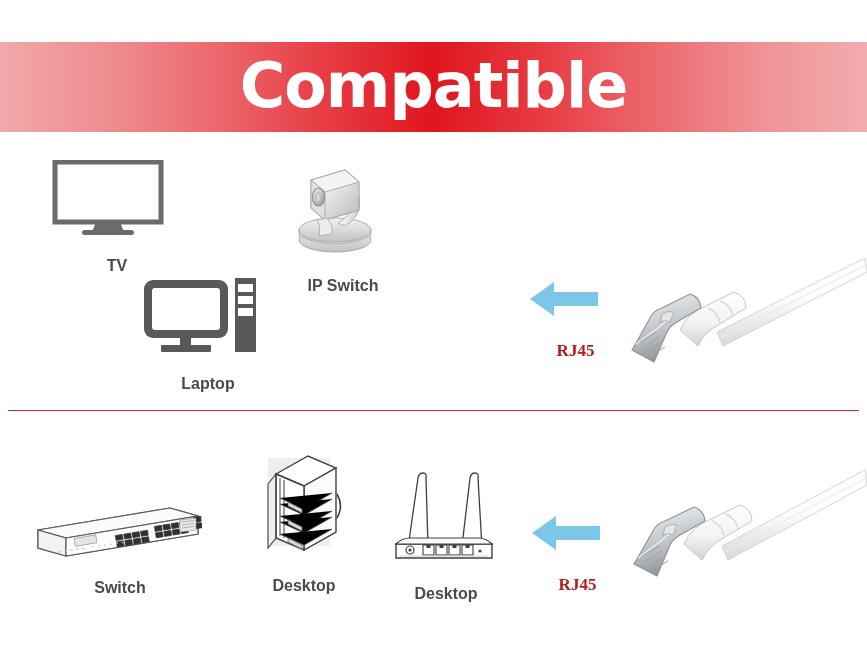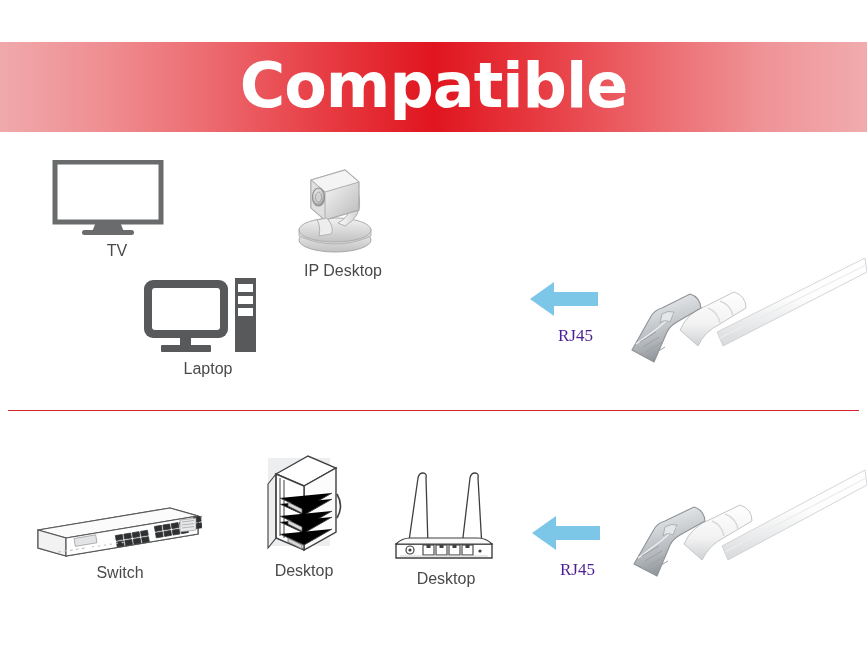--- a/index.html
+++ b/index.html
@@ -70,26 +70,27 @@
   }
   .node .art {
     position: relative;
     margin: 0 auto;
   }
   .node .caption {
     font-family: "Liberation Sans", sans-serif;
     font-size: 16px;
     color: #4a4a4a;
     white-space: nowrap;
-    margin-top: 6px;
+    margin-top: 21px;
+    font-weight: bold;
   }
   .caption.serif {
     font-family: "Liberation Serif", serif;
     font-size: 17px;
-    color: #4c1d95;
+    color: #b91c1c;
   }
   svg { display: block; }
 
   
   #node-tv        { left: 52px;  top: 160px; width: 130px; }
   #node-ipcam     { left: 283px; top: 160px; width: 120px; }
   #node-desktop   { left: 143px; top: 276px; width: 130px; }
   #node-laptop    { left: 398px; top: 280px; width: 105px; }
   #node-rj45-top  { left: 528px; top: 278px; width: 95px;  }
 
@@ -167,21 +168,21 @@
         <path d="M28 20 L62 10 L76 22 L76 50 L42 60 L28 48 Z" fill="url(#camBody)" stroke="#a9a9a9" stroke-width="1.2"></path>
         <path d="M28 20 L62 10 L76 22 L42 32 Z" fill="#f4f4f4" stroke="#aeaeae" stroke-width="1"></path>
         <path d="M42 32 L42 60 L28 48 L28 20 Z" fill="#e0e0e0" stroke="#aeaeae" stroke-width="1"></path>
 
         <ellipse cx="35.5" cy="37" rx="6" ry="9" fill="url(#lensG)" stroke="#909090" stroke-width="1.2"></ellipse>
         <ellipse cx="35.5" cy="37" rx="3" ry="5" fill="#d3d3d3" stroke="#9a9a9a" stroke-width="0.8"></ellipse>
 
         <path d="M44 58 q8 10 4 16 l-12 2 q2 -10 -2 -16 Z" fill="#ededed" stroke="#b2b2b2" stroke-width="1"></path>
       </svg>
     </div>
-    <div class="caption">IP Desktop</div>
+    <div class="caption">IP Switch</div>
   </div>
 
   <div class="node" id="node-desktop">
     <div class="art">
       <svg width="114" height="78" viewBox="0 0 114 78">
 
         <rect x="1" y="4" width="84" height="58" rx="9" fill="#58595b"></rect>
         <rect x="9" y="12" width="68" height="42" rx="3" fill="#ffffff"></rect>
         <rect x="37" y="62" width="11" height="9" fill="#58595b"></rect>
         <rect x="18" y="69" width="50" height="7" rx="1" fill="#58595b"></rect>

